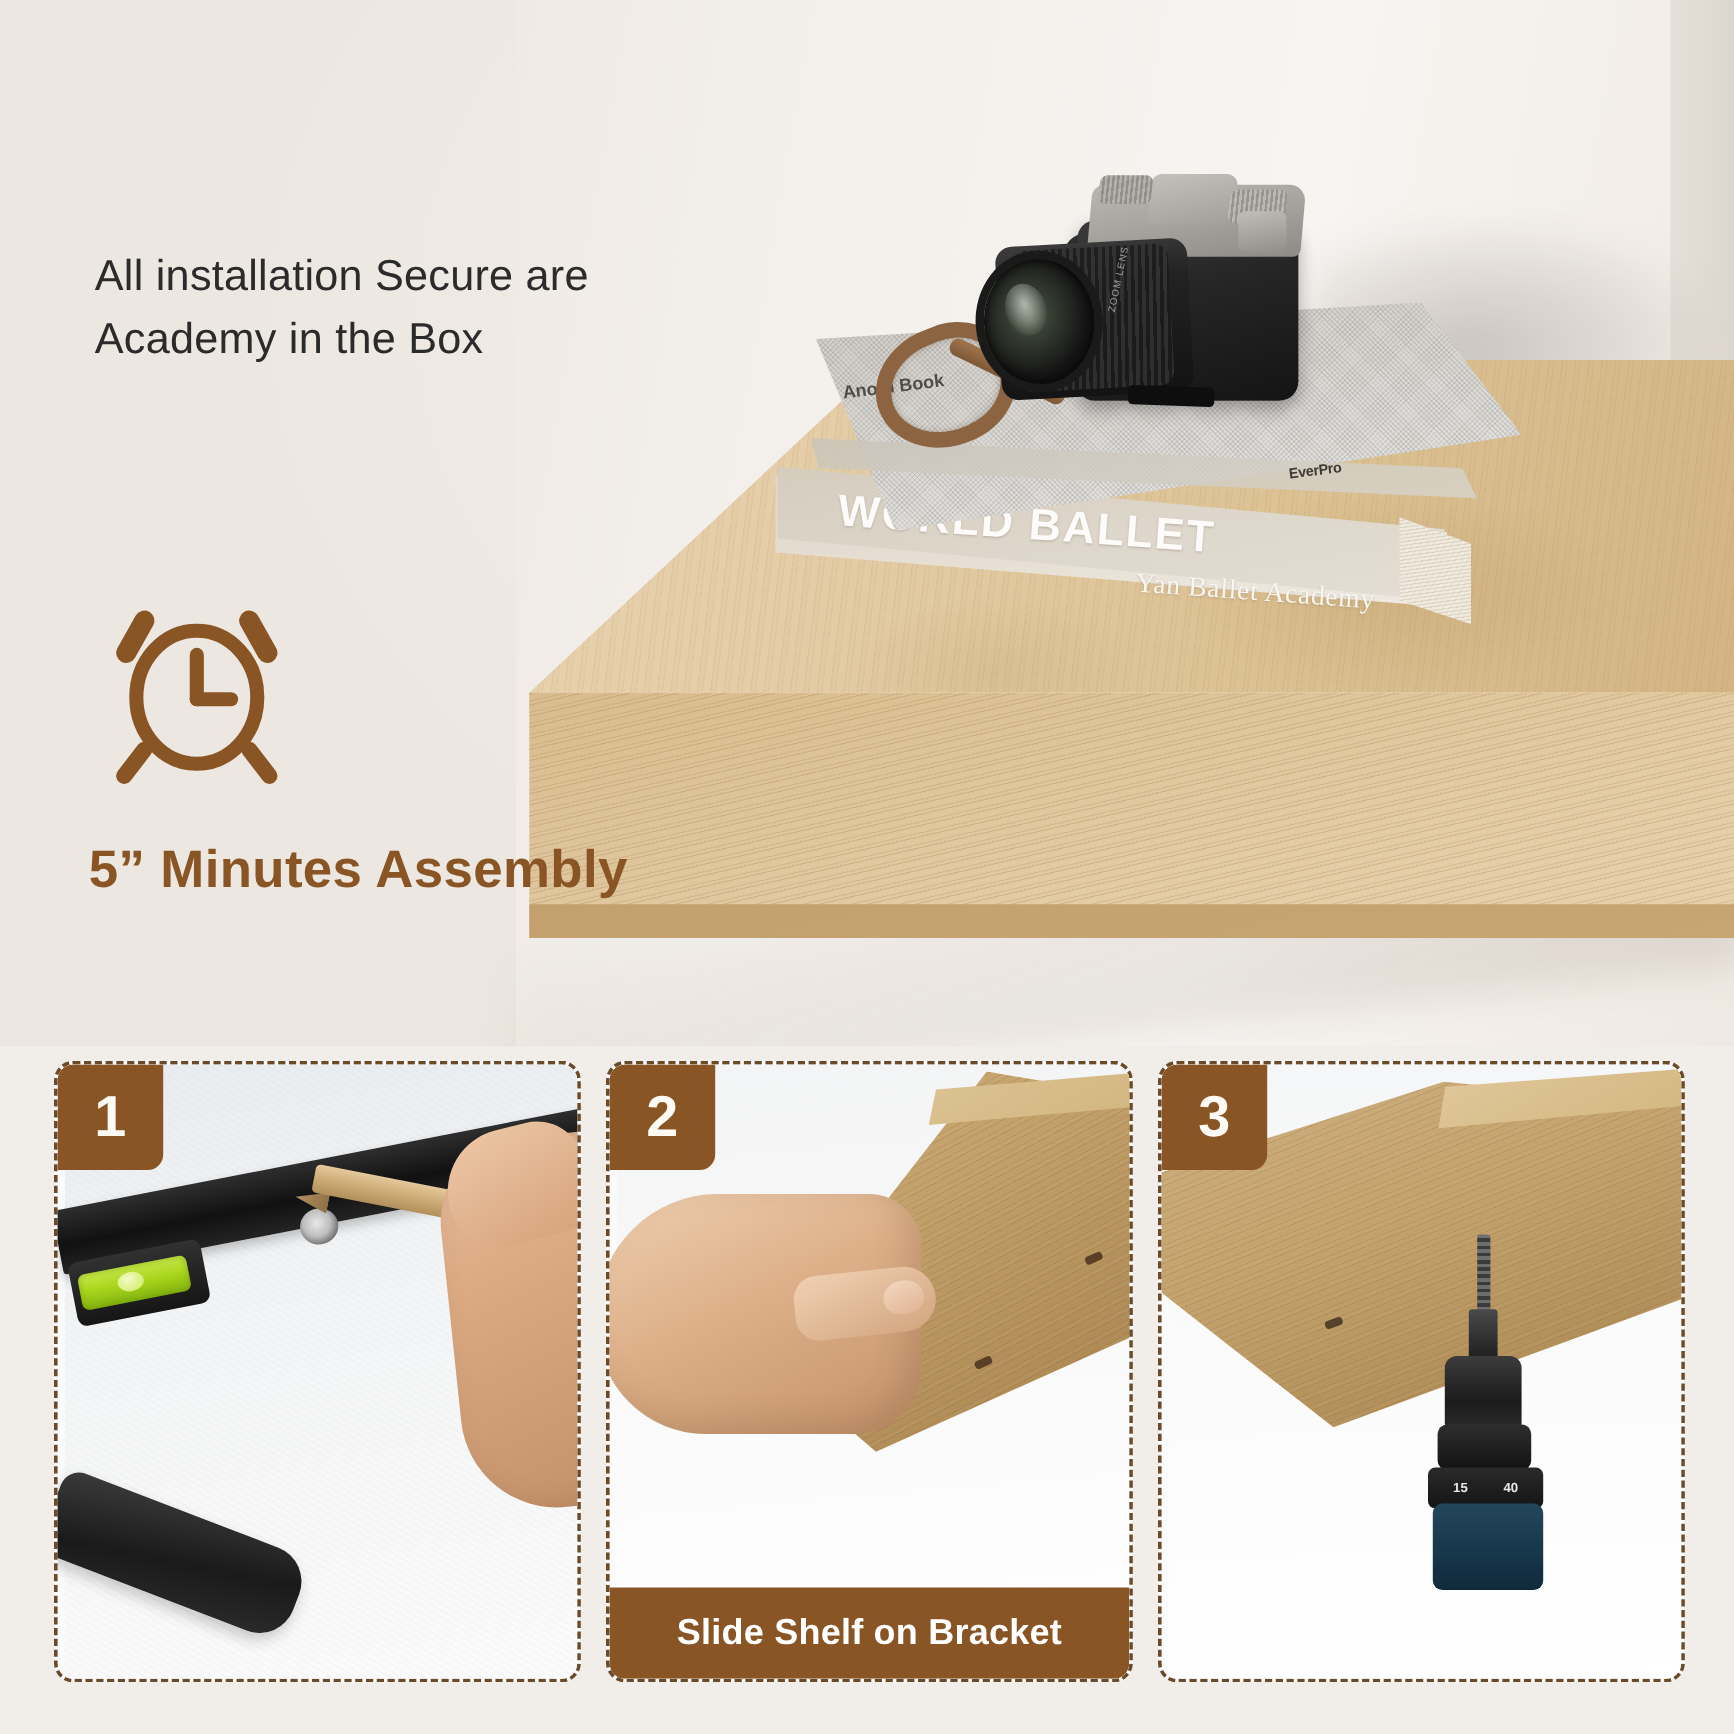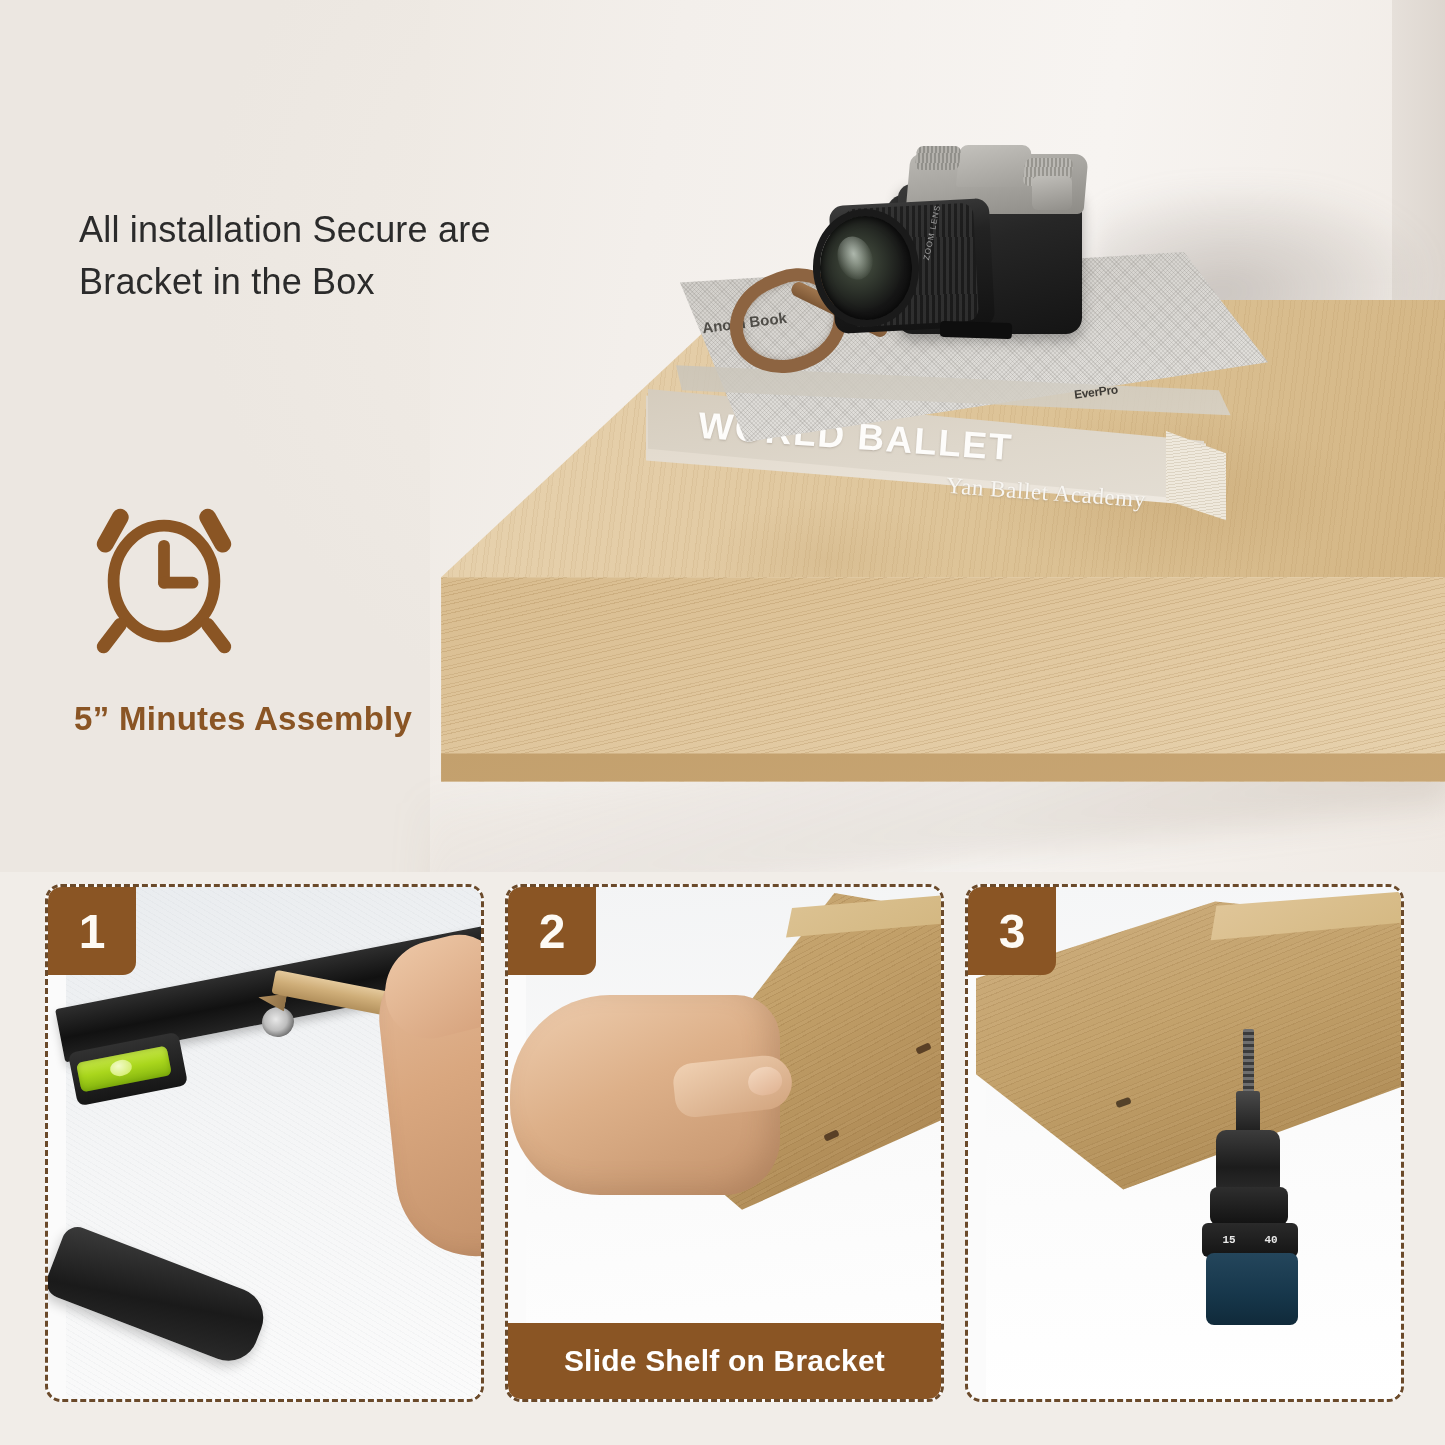--- a/index.html
+++ b/index.html
@@ -59,21 +59,21 @@
     left: 80px;
     top: 492px;
     width: 168px;
     height: 168px;
   }
 
   .assembly-text {
     position: absolute;
     left: 74px;
     top: 700px;
-    font-size: 33px;
+    font-size: 44px;
     font-weight: bold;
     color: #8a5524;
     letter-spacing: 0.3px;
     white-space: nowrap;
   }
 
   
   .wall-back {
     position: absolute;
     left: 430px; top: 0;
@@ -412,22 +412,22 @@
     border-radius: 16px;
     overflow: hidden;
     background: #fbfbfb;
   }
   #panel-1 { left: 45px; }
   #panel-2 { left: 505px; }
   #panel-3 { left: 965px; }
 
   .panel-photo {
     position: absolute;
-    left: 18px; top: 0;
-    width: 100%; height: 100%; font-family: Liberation Mono, monospace;
+    left: 6px; top: 0;
+    width: 100%; height: 100%;
   }
 
   .step-badge {
     position: absolute;
     left: 0; top: 0;
     width: 88px; height: 88px;
     background: #8a5524;
     border-radius: 13px 0 13px 0;
     color: #fdfaf4;
     font-size: 48px;
@@ -782,21 +782,21 @@
       <div class="lens-barrel"></div>
       <div class="lens-ring1"></div>
       <div class="lens-front"></div>
       <div class="lens-glint"></div>
       <div class="lens-text">ZOOM LENS</div>
       <div class="foot"></div>
     </div>
 
     <div class="subhead">
       <div>All installation Secure are</div>
-      <div>Bracket in the Box</div>
+      <div>Academy in the Box</div>
     </div>
 
     <svg class="clock-icon" viewBox="0 0 100 100">
       <ellipse cx="50" cy="53" rx="30" ry="33" fill="none" stroke="#8a5524" stroke-width="7"></ellipse>
       <line x1="50" y1="32" x2="50" y2="54" stroke="#8a5524" stroke-width="7" stroke-linecap="round"></line>
       <line x1="50" y1="54" x2="67" y2="54" stroke="#8a5524" stroke-width="7" stroke-linecap="round"></line>
       <line x1="24" y1="15" x2="15" y2="31" stroke="#8a5524" stroke-width="10" stroke-linecap="round"></line>
       <line x1="76" y1="15" x2="85" y2="31" stroke="#8a5524" stroke-width="10" stroke-linecap="round"></line>
       <line x1="24" y1="79" x2="14" y2="92" stroke="#8a5524" stroke-width="8" stroke-linecap="round"></line>
       <line x1="76" y1="79" x2="86" y2="92" stroke="#8a5524" stroke-width="8" stroke-linecap="round"></line>

